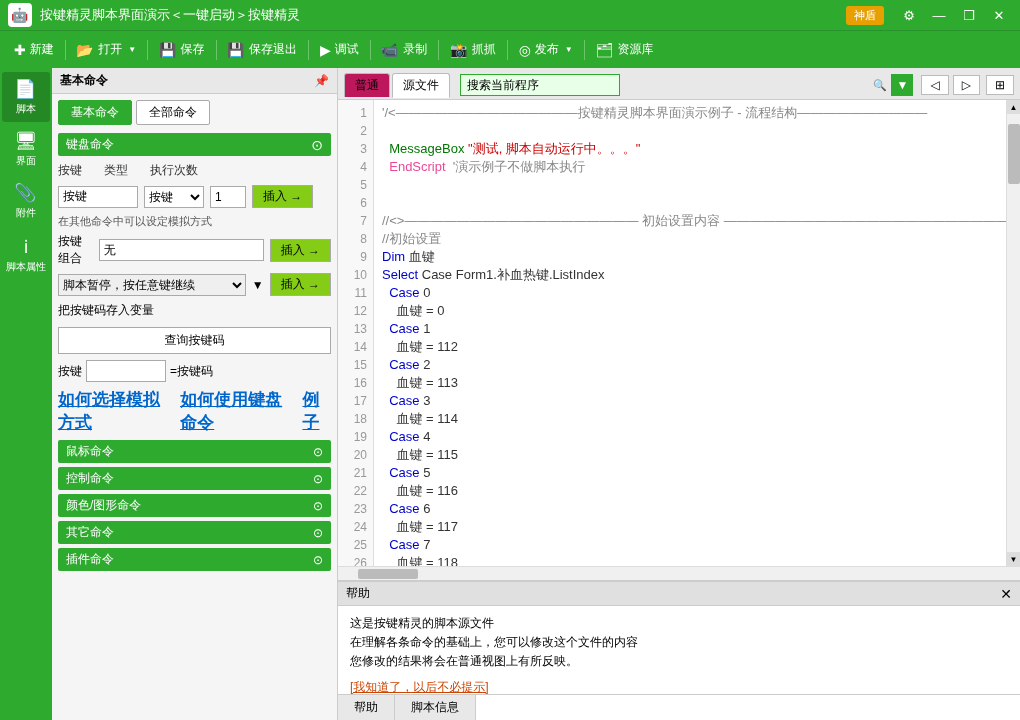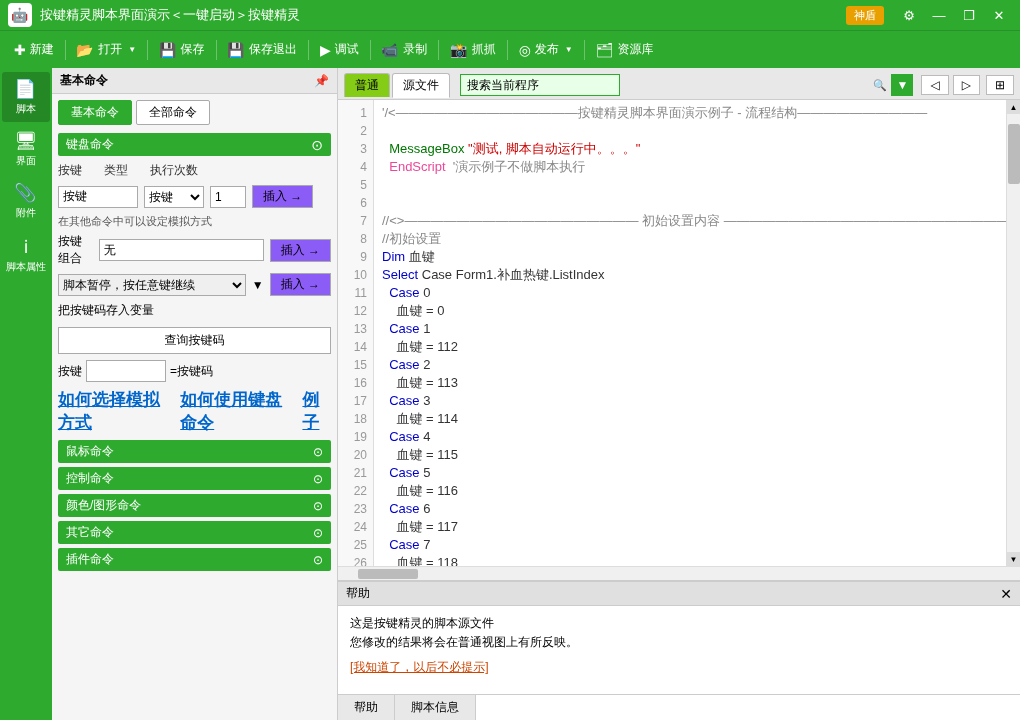--- a/index.html
+++ b/index.html
@@ -117,21 +117,21 @@
       display: flex; align-items: center; gap: 6px; margin-bottom: 6px; font-size: 12px;
     }
     .form-label { color: #333; min-width: 40px; }
     .form-input {
       flex: 1; height: 22px; border: 1px solid #aaa; padding: 0 4px; font-size: 12px; background: white;
     }
     .form-select {
       flex: 1; height: 22px; border: 1px solid #aaa; font-size: 12px; background: white;
     }
     .insert-btn {
-      background: #8b5cf6; border: 1px solid #aaa; padding: 2px 10px; cursor: pointer;
+      background: #84cc16; border: 1px solid #aaa; padding: 2px 10px; cursor: pointer;
       font-size: 12px; white-space: nowrap;
     }
     .insert-btn-arrow::after { content: ' →'; }
 
     .description-text { font-size: 11px; color: #555; margin: 4px 0; }
     .hotkey-combo { display: flex; align-items: center; gap: 6px; margin-bottom: 6px; }
     .pause-row { display: flex; align-items: center; gap: 6px; margin-bottom: 6px; }
     .pause-select { height: 22px; border: 1px solid #aaa; font-size: 12px; flex: 1; }
     .store-row { display: flex; gap: 6px; margin-bottom: 8px; }
     .query-btn {
@@ -161,21 +161,21 @@
     
     #editor-tabs {
       display: flex;
       align-items: center;
       background: #e8e8e8;
       border-bottom: 1px solid #ccc;
       padding: 3px 6px 0;
       height: 32px;
     }
     .editor-tab {
-      padding: 3px 10px; border: 1px solid #bbb; background: #84cc16;
+      padding: 3px 10px; border: 1px solid #bbb; background: #be185d;
       cursor: pointer; font-size: 12px; border-bottom: none; margin-right: 2px;
       border-radius: 3px 3px 0 0;
     }
     .editor-tab.active { background: white; border-bottom: 1px solid white; }
     .search-box {
       margin-left: 8px; flex: 1; position: relative; display: flex; align-items: center;
     }
     .search-input {
       height: 22px; border: 1px solid #2eaa2e; padding: 0 24px 0 6px;
       font-size: 12px; background: #e8ffe8; width: 160px;
@@ -534,20 +534,21 @@
       <div id="hscroll-thumb"></div>
     </div>
 
     <div id="help-panel">
       <div id="help-header">
         <span>帮助</span>
         <span style="cursor:pointer;font-size:14px;">✕</span>
       </div>
       <div id="help-content">
         <div>这是按键精灵的脚本源文件</div>
+        <div>在理解各条命令的基础上，您可以修改这个文件的内容</div>
         <div>您修改的结果将会在普通视图上有所反映。</div>
         <div style="margin-top:6px;">
           <a class="help-link">[我知道了，以后不必提示]</a>
         </div>
       </div>
       <div id="help-footer">
         <div class="help-footer-tab">帮助</div>
         <div class="help-footer-tab">脚本信息</div>
       </div>
     </div>

